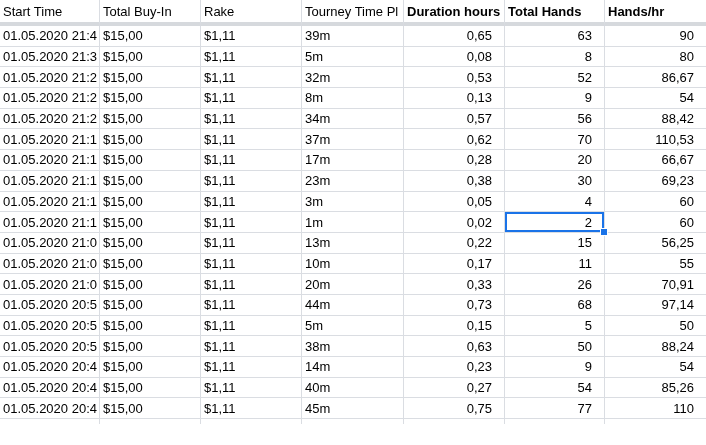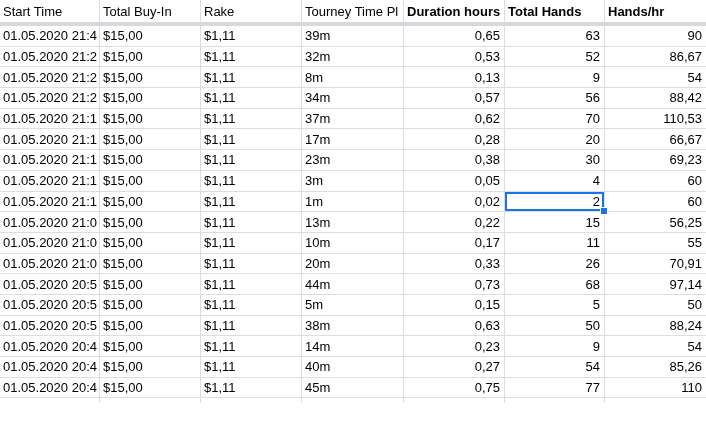--- a/index.html
+++ b/index.html
@@ -21,21 +21,21 @@
     border-bottom: 1px solid var(--gridline, #dadde2);
     font-weight: normal;
   }
   th:last-child, td:last-child { border-right: none; }
   thead th {
     height: 26px;
     border-bottom: 4px solid var(--frozen-row-divider, #d6d9dd);
     background: #fff;
   }
   .txt { text-align: left; padding-left: 3px; }
-  .num { text-align: right; padding-right: 4px; }
+  .num { text-align: right; padding-right: 12px; }
   .bold { font-weight: bold; }
   .pink { background: var(--total-row-background, #f4cccc); }
   td.selected {
     position: relative; overflow: visible;
     box-shadow: inset 0 0 0 2px var(--selection-border, #1a73e8);
     z-index: 2;
   }
   .fill-handle {
     position: absolute; right: -4px; bottom: -4px;
     width: 6px; height: 6px;
@@ -77,20 +77,29 @@
   <tr>
         <td class="txt">01.05.2020 21:4</td>
         <td class="txt">$15,00</td>
         <td class="txt">$1,11</td>
         <td class="txt">39m</td>
         <td class="num">0,65</td>
         <td class="num">63</td>
         <td class="num">90</td>
       </tr>
       <tr>
+        <td class="txt">01.05.2020 21:3</td>
+        <td class="txt">$15,00</td>
+        <td class="txt">$1,11</td>
+        <td class="txt">5m</td>
+        <td class="num">0,08</td>
+        <td class="num">8</td>
+        <td class="num">80</td>
+      </tr>
+      <tr>
         <td class="txt">01.05.2020 21:2</td>
         <td class="txt">$15,00</td>
         <td class="txt">$1,11</td>
         <td class="txt">32m</td>
         <td class="num">0,53</td>
         <td class="num">52</td>
         <td class="num">86,67</td>
       </tr>
       <tr>
         <td class="txt">01.05.2020 21:2</td>

